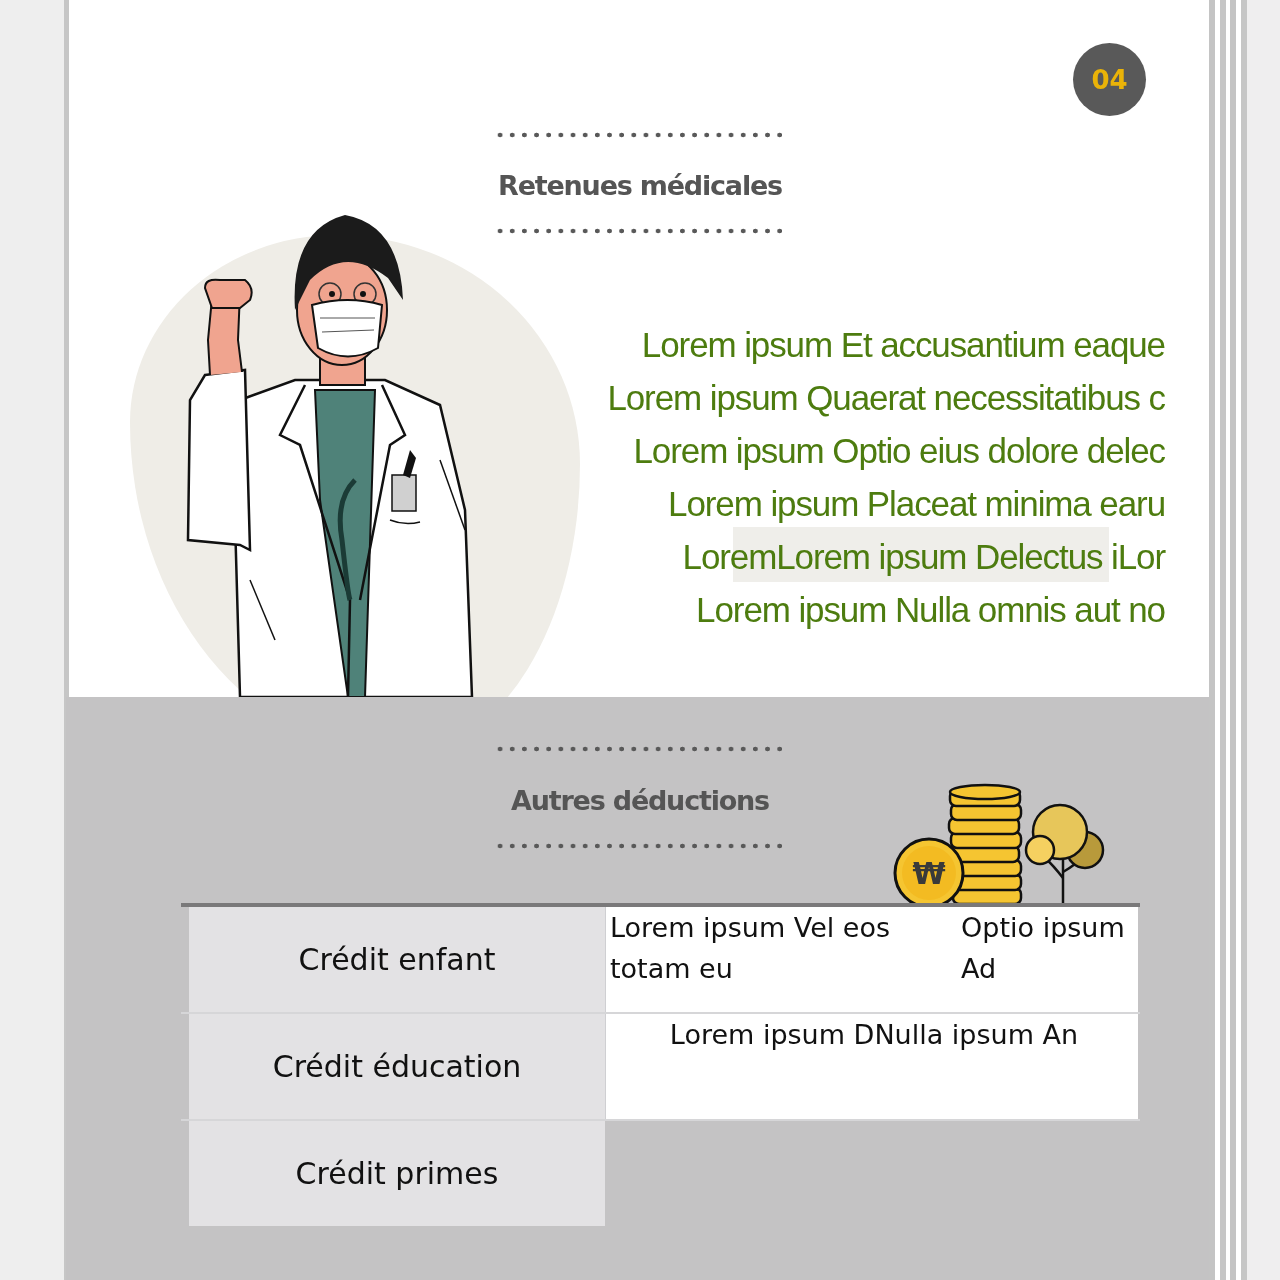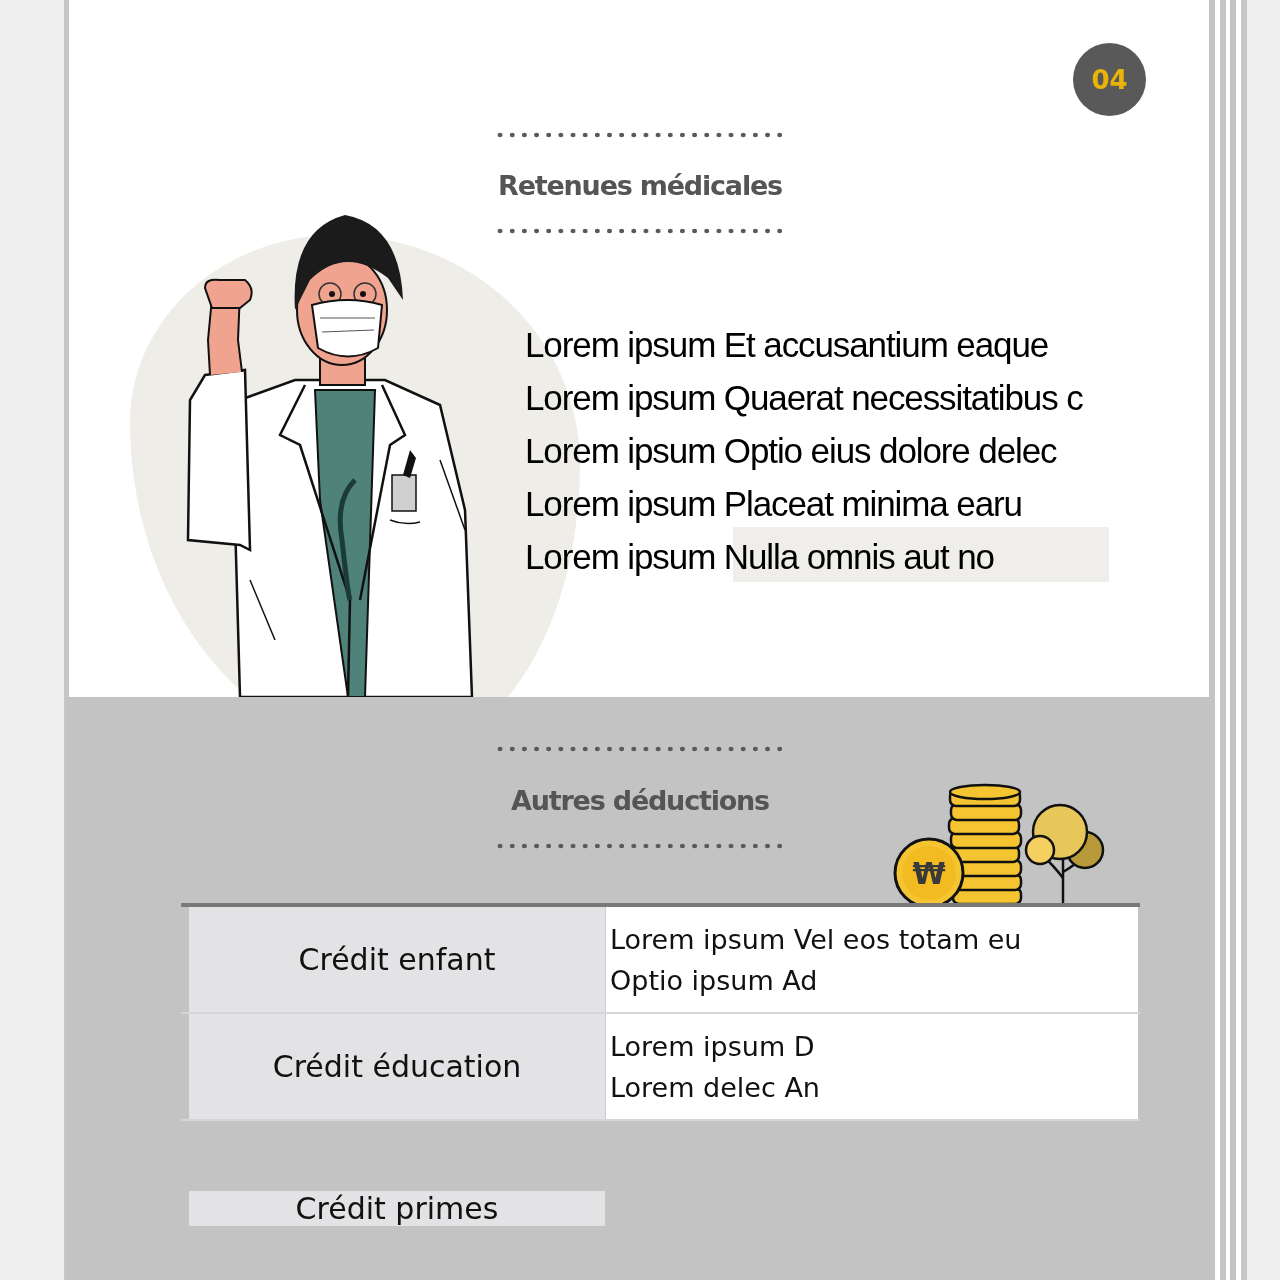--- a/index.html
+++ b/index.html
@@ -38,42 +38,42 @@
     font-family: "DejaVu Sans", sans-serif; font-weight: bold;
     font-size: 27px; letter-spacing: -1.2px; color: #555555;
   }
   .blob {
     position: absolute; left: 130px; top: 235px; width: 450px; height: 520px;
     background: #efede7; border-radius: 46% 54% 40% 60% / 36% 44% 56% 64%;
   }
   .doctor { position: absolute; left: 120px; top: 200px; width: 480px; height: 497px; }
 
   .body-lines {
-    position: absolute; right: 115px; top: 318px; width: 640px; text-align: left;
+    position: absolute; right: 115px; top: 318px; width: 640px; text-align: right;
     font-family: "Liberation Sans", sans-serif; font-size: 35px; letter-spacing: -1.1px;
-    color: #000000;
+    color: #4d7c0f;
   }
   .body-lines .ln { height: 53px; line-height: 53px; white-space: nowrap; position: relative; }
   .hl { position: absolute; left: 733px; top: 527px; width: 376px; height: 55px; background: #efeeea; }
 
   .coins { position: absolute; left: 885px; top: 780px; width: 230px; height: 130px; }
 
   .table {
     position: absolute; left: 181px; top: 903px; width: 959px;
     border-top: 4px solid #7a797a;
   }
   .row { display: flex; height: 105px; border-bottom: 2px solid #d6d6d8; }
-  .row:last-child { border-bottom: none; height: 105px; align-items: flex-end; }
+  .row:last-child { border-bottom: none; height: 105px; }
   .cell-label {
     width: 416px; background: #e3e2e4; display: flex; align-items: center; justify-content: center;
     font-family: "DejaVu Sans", sans-serif; font-size: 30px; color: #111; margin-left: 8px;
   }
   .cell-desc {
     flex: 1; background: #ffffff; border-left: 1px solid #cfcfd2; padding-left: 4px;
-    display: flex; flex-direction: column; justify-content: center; margin-right: 2px;
+    display: flex; flex-direction: row; justify-content: center; margin-right: 2px;
     font-family: "DejaVu Sans", sans-serif; font-size: 27px; color: #111; line-height: 41px;
   }
 </style>
 </head>
 <body>
 
 <div class="left-edge"></div>
 
 <div class="stripes">
   <div class="s bg"></div>
@@ -136,20 +136,21 @@
 <div class="sec-title" style="top:170px">Retenues médicales</div>
 <div class="dots" style="top:228px"></div>
 
 <div class="hl"></div>
 
 <div class="body-lines">
   <div class="ln">Lorem ipsum Et accusantium eaque</div>
   <div class="ln">Lorem ipsum Quaerat necessitatibus c</div>
   <div class="ln">Lorem ipsum Optio eius dolore delec</div>
   <div class="ln">Lorem ipsum Placeat minima earu</div>
+  <div class="ln">LoremLorem ipsum Delectus iLor</div>
   <div class="ln">Lorem ipsum Nulla omnis aut no</div>
 </div>
 
 <div class="page-bottom"></div>
 
 <div class="dots" style="top:746px"></div>
 <div class="sec-title" style="top:785px">Autres déductions</div>
 <div class="dots" style="top:843px"></div>
 
 <svg class="coins" viewBox="0 0 230 130">
@@ -183,19 +184,19 @@
     <div class="cell-label">Crédit enfant</div>
     <div class="cell-desc">
       <div>Lorem ipsum Vel eos totam eu</div>
       <div>Optio ipsum Ad</div>
     </div>
   </div>
   <div class="row">
     <div class="cell-label">Crédit éducation</div>
     <div class="cell-desc">
       <div>Lorem ipsum D</div>
-      <div>Lorem delec An</div>
+      <div>Nulla ipsum An</div>
     </div>
   </div>
   <div class="row">
     <div class="cell-label">Crédit primes</div>
   </div>
 </div>
 
 </body></html>

